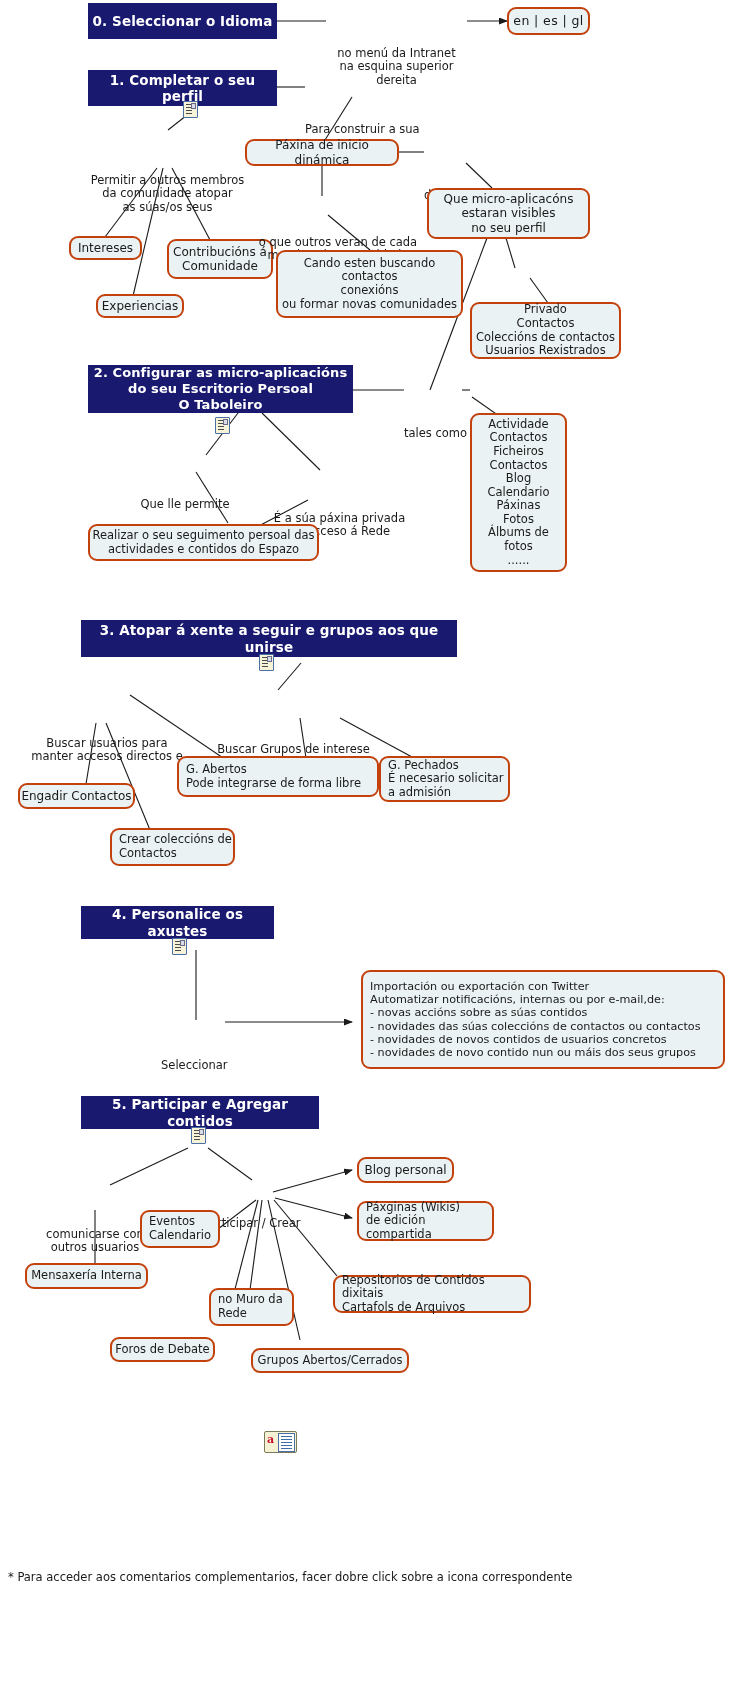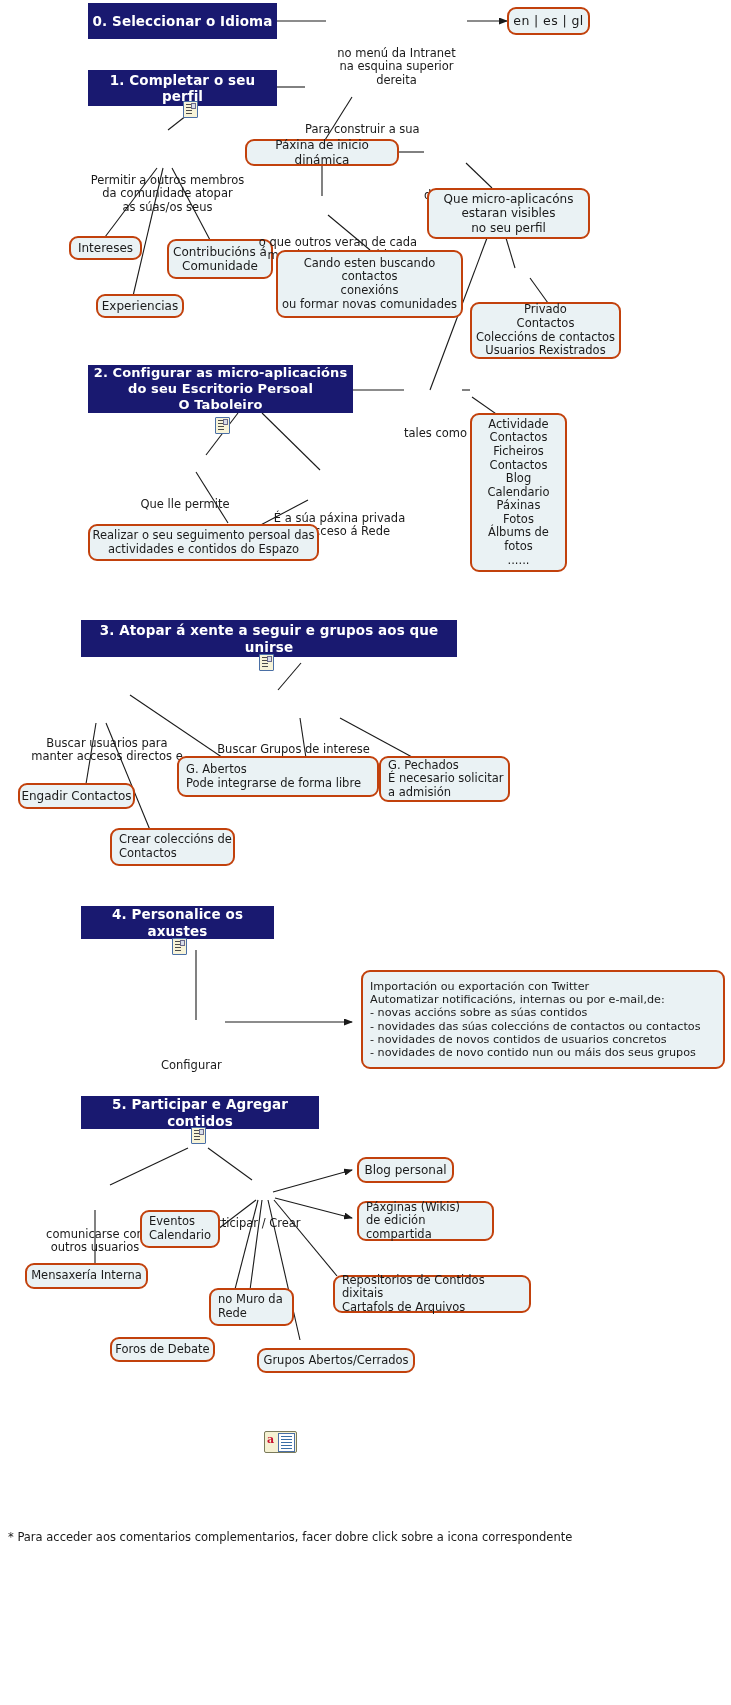--- a/index.html
+++ b/index.html
@@ -144,20 +144,21 @@
     bottom: 2px;
     background:
       linear-gradient(to bottom,
         #3a6ea5 0px, #3a6ea5 1px, transparent 1px, transparent 3px);
     background-size: 100% 3px;
   }
   .footnote {
     position: absolute;
     color: #1a1a1a;
     text-align: left;
+    margin-top: 40px;
   }
   .lang-box {
     letter-spacing: 0.4px;
   }
 </style>
 </head>
 <body>
 
 <div id="canvas">
 
@@ -313,21 +314,21 @@
 Pode integrarse de forma libre</div>
 
   <div class="node box left" style="left: 379px; top: 756px; width: 131px; height: 46px; font-size: 11.5px; white-space: pre-line;">G. Pechados
 É necesario solicitar
  a admisión</div>
 
   <div class="node hdr" style="left: 81px; top: 906px; width: 193px; height: 33px; font-size: 13.5px; white-space: pre-line;">4. Personalice os axustes</div>
 
   <div class="note-icon" style="left:172px; top:938px;"></div>
 
-  <div class="lbl left" style="left: 161px; top: 1016px; width: 80px; font-size: 11.5px; white-space: pre-line;">Configurar</div>
+  <div class="lbl left" style="left: 161px; top: 1016px; width: 80px; font-size: 11.5px; white-space: pre-line;">Seleccionar</div>
 
   <div class="node box left" style="left: 361px; top: 970px; width: 364px; height: 99px; font-size: 11.2px; align-items: center; white-space: pre-line;">Importación ou exportación con Twitter
 Automatizar notificacións, internas ou por e-mail,de:
 - novas accións sobre as súas contidos
 - novidades das súas coleccións de contactos ou contactos
 - novidades de novos contidos de usuarios concretos
 - novidades de novo contido nun ou máis dos seus grupos</div>
 
   <div class="node hdr" style="left: 81px; top: 1096px; width: 238px; height: 33px; font-size: 13.5px; white-space: pre-line;">5. Participar e Agregar contidos</div>
 
@@ -346,21 +347,21 @@
   <div class="node box left" style="left: 140px; top: 1210px; width: 80px; height: 38px; font-size: 11.5px; white-space: pre-line;">Eventos
 Calendario</div>
 
   <div class="node box" style="left: 25px; top: 1263px; width: 123px; height: 26px; font-size: 11.5px; white-space: pre-line;">Mensaxería Interna</div>
 
   <div class="node box left" style="left: 209px; top: 1288px; width: 85px; height: 38px; font-size: 11.5px; white-space: pre-line;">no Muro da
 Rede</div>
 
   <div class="node box" style="left: 110px; top: 1337px; width: 105px; height: 25px; font-size: 11.5px; white-space: pre-line;">Foros de Debate</div>
 
-  <div class="node box" style="left: 257px; top: 1348px; width: 158px; height: 25px; font-size: 11.5px; white-space: pre-line;">Grupos Abertos/Cerrados</div>
+  <div class="node box" style="left: 251px; top: 1348px; width: 158px; height: 25px; font-size: 11.5px; white-space: pre-line;">Grupos Abertos/Cerrados</div>
 
   <div class="node box left" style="left: 333px; top: 1275px; width: 198px; height: 38px; font-size: 11.5px; white-space: pre-line;">Repositorios de Contidos dixitais
 Cartafols de Arquivos</div>
 
   <div class="foot-icon" style="left:264px; top:1431px;">
     <span class="ltr">a</span>
     <span class="pg"></span>
   </div>
 
   <div class="footnote" style="left:8px; top:1530px; width:700px; font-size:11.5px;">* Para acceder aos comentarios complementarios, facer dobre  click sobre a icona correspondente</div>

